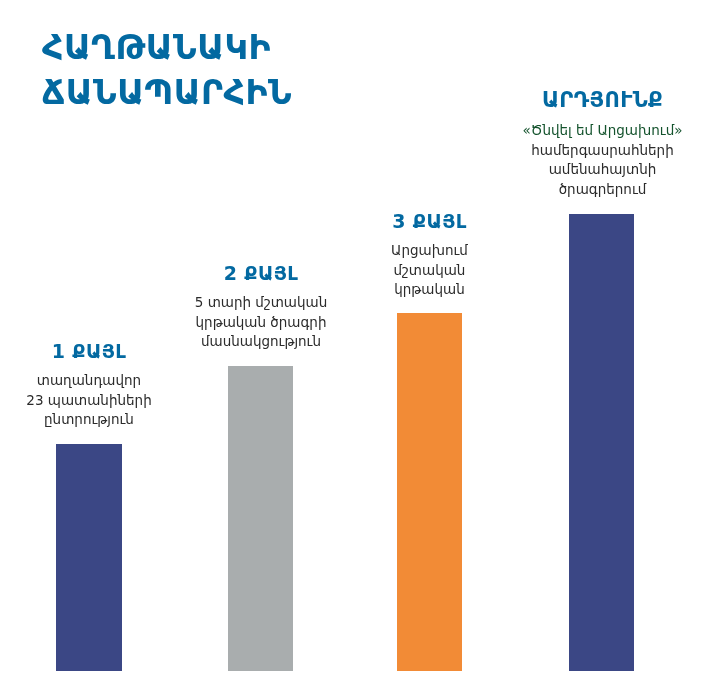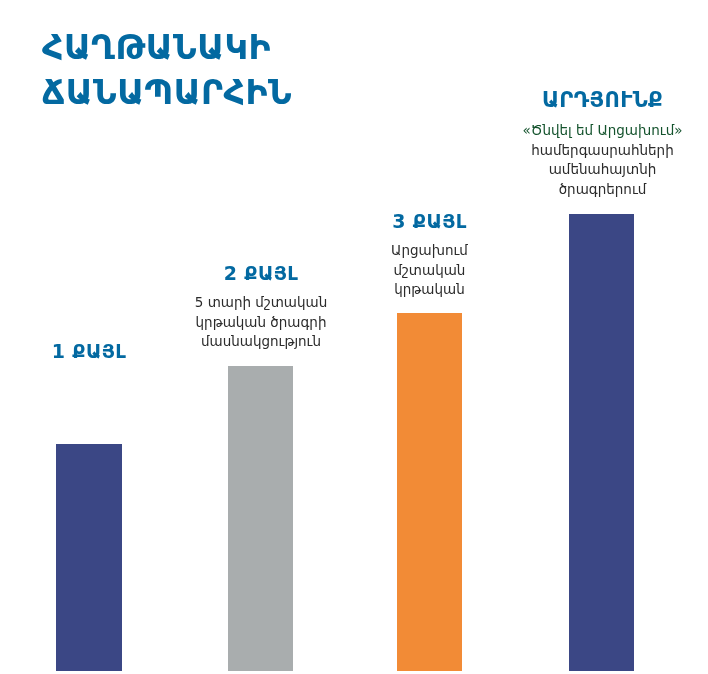--- a/index.html
+++ b/index.html
@@ -100,20 +100,25 @@
     <span class="tl">ՃԱՆԱՊԱՐՀԻՆ</span>
   </div>
 
   <div class="bar bar-1" style="height: 227px; background: rgb(59, 71, 133);"></div>
   <div class="bar bar-2" style="height: 305px; background: rgb(169, 173, 174);"></div>
   <div class="bar bar-3" style="height: 358px; background: rgb(242, 139, 54);"></div>
   <div class="bar bar-4" style="height: 457px; background: rgb(59, 71, 133);"></div>
 
   <div class="step step-1">
     <p class="step-heading">1 ՔԱՅԼ</p>
+    <p class="step-desc">
+      <span class="dl">տաղանդավոր</span>
+      <span class="dl">23 պատանիների</span>
+      <span class="dl">ընտրություն</span>
+    </p>
   </div>
 
   <div class="step step-2">
     <p class="step-heading">2 ՔԱՅԼ</p>
     <p class="step-desc">
       <span class="dl">5 տարի մշտական</span>
       <span class="dl">կրթական ծրագրի</span>
       <span class="dl">մասնակցություն</span>
     </p>
   </div>

